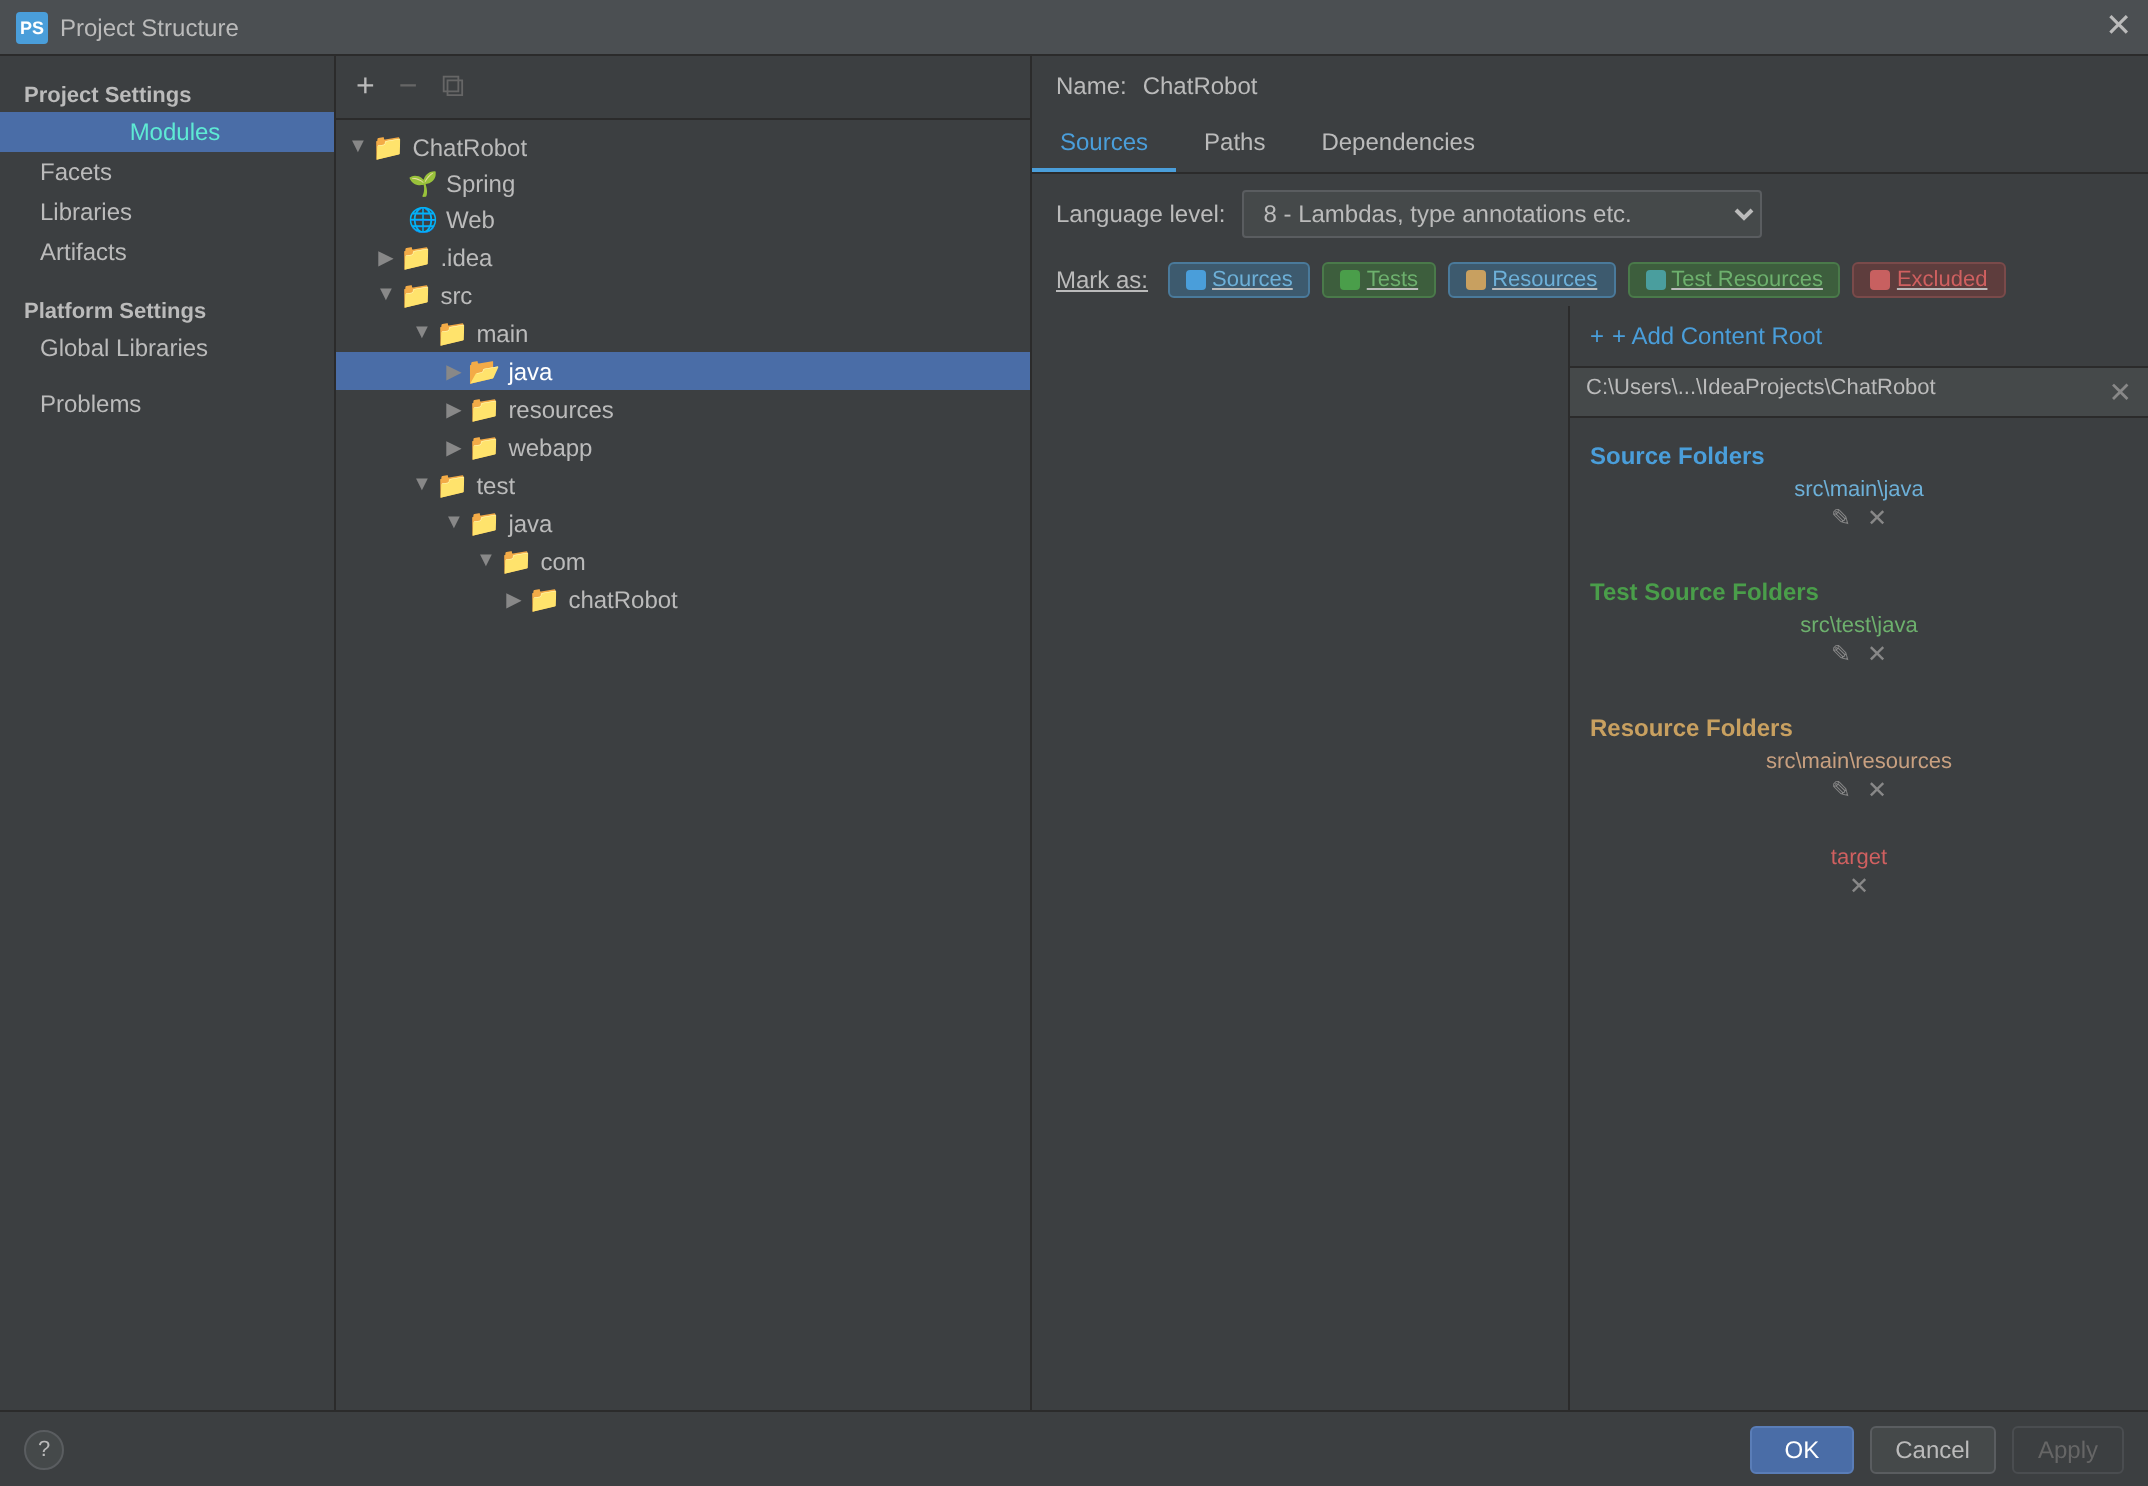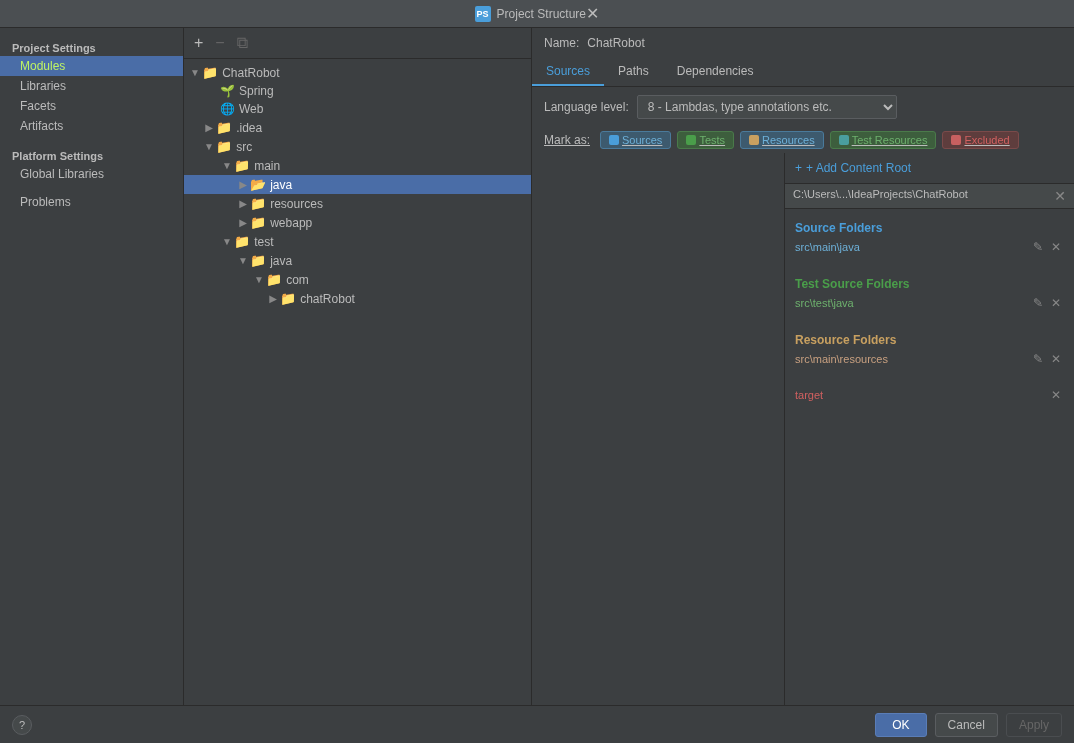--- a/index.html
+++ b/index.html
@@ -1,42 +1,42 @@
 <!DOCTYPE html>
 <html><head>
   <meta charset="utf-8">
   <style>
     * { margin: 0; padding: 0; box-sizing: border-box; }
     body { font-family: 'Segoe UI', Arial, sans-serif; font-size: 12px; background: #3c3f41; color: #bbbbbb; width: 1074px; height: 743px; overflow: hidden; }
 
     .title-bar {
-      display: flex; align-items: center; justify-content: center;
+      display: flex; align-items: center; justify-content: space-between;
       background: #4b4f52; height: 28px; padding: 0 8px;
       border-bottom: 1px solid #2b2b2b;
     }
     .title-bar-left { display: flex; align-items: center; gap: 6px; }
     .title-bar-icon { width: 16px; height: 16px; background: #4a9eda; border-radius: 2px; display: flex; align-items: center; justify-content: center; font-size: 9px; color: white; font-weight: bold; }
     .title-text { color: #bbbbbb; font-size: 12px; }
     .close-btn { cursor: pointer; color: #bbbbbb; font-size: 16px; line-height: 1; background: none; border: none; color: #bbbbbb; }
 
     .main-layout { display: flex; height: calc(743px - 28px - 38px); }
 
     
     .sidebar {
-      width: 184px; background: #3c3f41; border-right: 1px solid #2b2b2b;
+      width: 168px; background: #3c3f41; border-right: 1px solid #2b2b2b;
       padding: 8px 0; flex-shrink: 0;
     }
     .sidebar-section-title {
       color: #bbbbbb; font-size: 11px; font-weight: bold; padding: 6px 12px 2px;
       text-transform: none;
     }
     .sidebar-item {
       padding: 3px 12px 3px 20px; cursor: pointer; color: #bbbbbb; font-size: 12px;
     }
-    .sidebar-item.active { background: #4a6da7; color: #bef264; }
+    .sidebar-item.active { background: #4a6da7; color: #5eead4; text-align: center; }
     .sidebar-separator { height: 8px; }
     .toolbar-btn { background: none; border: none; cursor: pointer; color: #bbbbbb; font-size: 16px; padding: 2px 4px; border-radius: 2px; }
     .toolbar-btn.disabled { color: #666; cursor: default; }
 
     
     .tree-panel {
       width: 348px; background: #3c3f41; border-right: 1px solid #2b2b2b; flex-shrink: 0;
       display: flex; flex-direction: column;
     }
     .tree-toolbar { display: flex; align-items: center; gap: 4px; padding: 4px 6px; border-bottom: 1px solid #2b2b2b; background: #3c3f41; }
@@ -115,21 +115,21 @@
     .close-x { cursor: pointer; color: #888; font-size: 14px; }
 
     .folders-section { padding: 8px 0; }
     .folders-section-title { color: #4a9eda; font-size: 12px; font-weight: bold; padding: 4px 10px 2px; }
     .folders-section-title.test { color: #4a9e4a; }
     .folders-section-title.resource { color: #c8a060; }
     .folders-section-title.excluded { color: #c86060; }
 
     .folder-entry {
       display: flex; align-items: center; justify-content: space-between;
-      padding: 2px 10px; background: #3c3f41;
+      padding: 2px 10px; background: #3c3f41; flex-direction: column;
     }
     .folder-entry-path { color: #6db0d8; font-size: 11px; }
     .folder-entry-path.green { color: #6db06d; }
     .folder-entry-path.orange { color: #c8a080; }
     .folder-entry-path.red { color: #d06060; }
     .folder-entry-actions { display: flex; gap: 2px; }
     .folder-action-btn { background: none; border: none; cursor: pointer; color: #888; font-size: 12px; padding: 1px 3px; }
 
     
     .bottom-bar {
@@ -167,24 +167,24 @@
 
 <div style="display:flex; flex-direction:column; height:calc(743px - 28px);">
   <div class="main-layout">
 
     <div class="sidebar">
       <div class="sidebar-section-title">Project Settings</div>
       <div class="sidebar-item active">
         <span>Modules</span>
       </div>
       <div class="sidebar-item">
+        <span>Facets</span>
+      </div>
+      <div class="sidebar-item">
         <span>Libraries</span>
-      </div>
-      <div class="sidebar-item">
-        <span>Facets</span>
       </div>
       <div class="sidebar-item">
         <span>Artifacts</span>
       </div>
       <div class="sidebar-separator"></div>
       <div class="sidebar-section-title">Platform Settings</div>
       <div class="sidebar-item">
         <span>Global Libraries</span>
       </div>
       <div class="sidebar-separator"></div>

